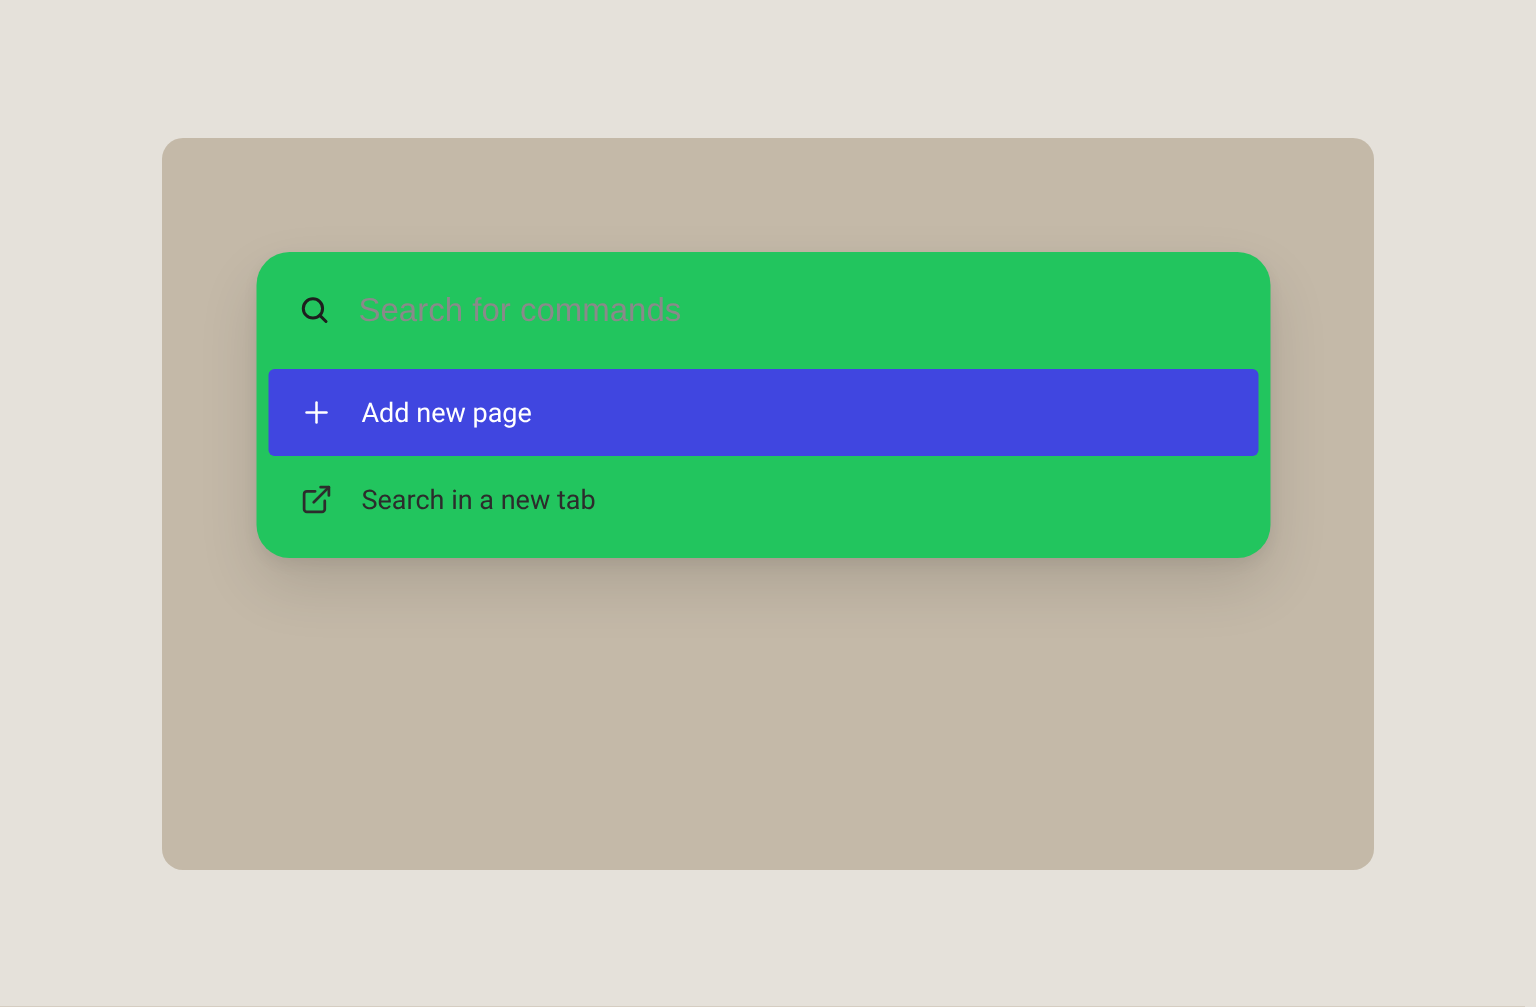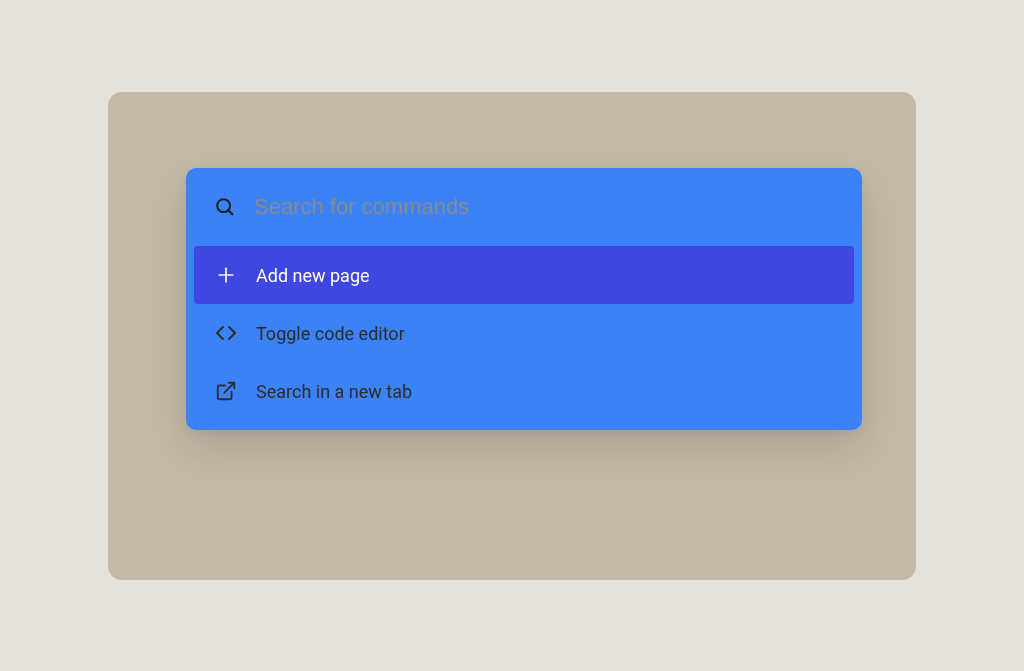--- a/index.html
+++ b/index.html
@@ -20,24 +20,24 @@
     .outer-panel {
       width: 808px;
       height: 488px;
       background: #c4b9a8;
       border-radius: 14px;
       position: relative;
     }
     .command-palette {
       position: absolute;
       top: 76px;
-      left: 78px;
+      left: 63px;
       width: 676px;
-      background: #3b82f6;
-      border-radius: 10px;
+      background: #22c55e;
+      border-radius: 22px;
       box-shadow: 0 18px 40px rgba(0,0,0,0.12), 0 4px 10px rgba(0,0,0,0.06);
       overflow: hidden;
       padding-bottom: 10px;
     }
     .search-row {
       display: flex;
       align-items: center;
       height: 78px;
       padding: 0 28px;
       gap: 18px;
@@ -114,29 +114,20 @@
       <div class="command-item selected">
         <span class="command-icon">
           <svg viewBox="0 0 24 24" width="20" height="20" fill="none" stroke="currentColor" stroke-width="2" stroke-linecap="round">
             <line x1="12" y1="4" x2="12" y2="20"></line>
             <line x1="4" y1="12" x2="20" y2="12"></line>
           </svg>
         </span>
         <span class="command-label">Add new page</span>
       </div>
 
-      <div class="command-item">
-        <span class="command-icon">
-          <svg viewBox="0 0 24 24" width="24" height="24" fill="none" stroke="currentColor" stroke-width="2" stroke-linecap="round" stroke-linejoin="round">
-            <polyline points="9 6 3 12 9 18"></polyline>
-            <polyline points="15 6 21 12 15 18"></polyline>
-          </svg>
-        </span>
-        <span class="command-label">Toggle code editor</span>
-      </div>
 
       <div class="command-item">
         <span class="command-icon">
           <svg viewBox="0 0 24 24" width="22" height="22" fill="none" stroke="currentColor" stroke-width="2" stroke-linecap="round" stroke-linejoin="round">
             <path d="M18 13v6a2 2 0 0 1-2 2H5a2 2 0 0 1-2-2V8a2 2 0 0 1 2-2h6"></path>
             <polyline points="15 3 21 3 21 9"></polyline>
             <line x1="10" y1="14" x2="21" y2="3"></line>
           </svg>
         </span>
         <span class="command-label">Search in a new tab</span>

